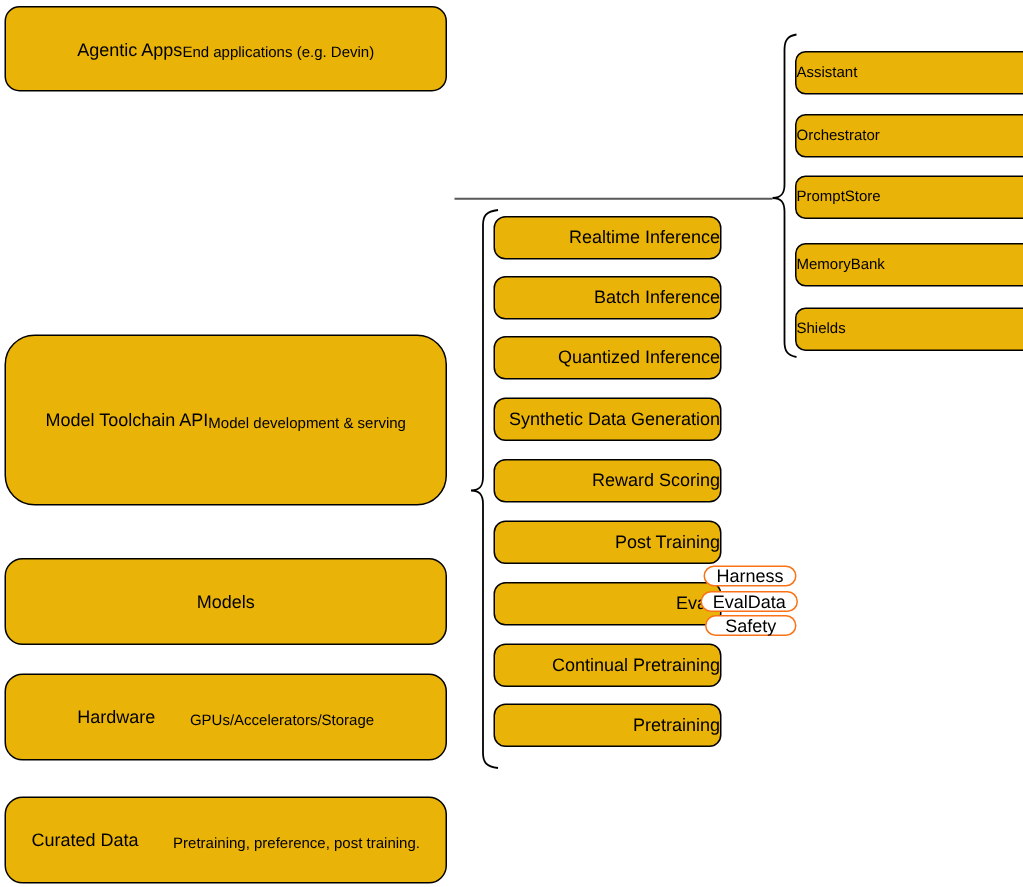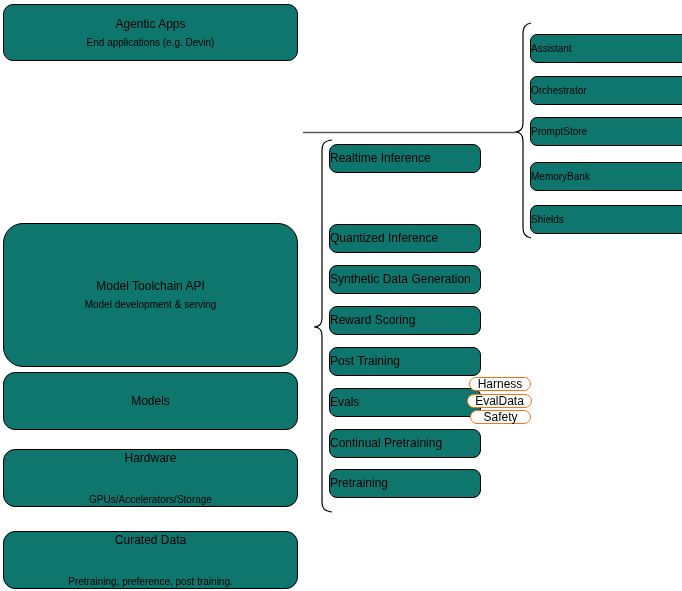--- a/index.html
+++ b/index.html
@@ -1,33 +1,33 @@
 <!DOCTYPE html>
 <html><head>
 <meta charset="utf-8">
 <style>
   html,body { margin:0; padding:0; background:#ffffff; }
   .canvas {
     position:relative; width:682px; height:591px; background:#ffffff;
     font-family:"Liberation Sans", sans-serif; color:#000000; overflow:hidden;
   }
   .box {
-    position:absolute; border:1px solid #000000; background:#0f766e;
-    box-sizing:border-box; display:flex; flex-direction:column;
+    position:absolute; border:1px solid #000000; background:#eab308;
+    box-sizing:border-box; display:flex; flex-direction:row;
     align-items:center; justify-content:center; text-align:center;
   }
   .lbox { left:3px; width:295px; }
   .lbox .title { font-size:12px; line-height:14px; }
   .lbox .subtitle { font-size:10px; line-height:12px; margin-top:6px; }
   .r10 { border-radius:10px; }
   .r12 { border-radius:12px;gap:23px; }
   .r20 { border-radius:20px; }
   .mbox {
     left:329px; width:152px; height:29px; border-radius:8px;
-    font-size:12px; line-height:27px; display:block; text-align:left;
+    font-size:12px; line-height:27px; display:block; text-align:right;
   }
   .rbox {
     left:530px; width:168px; height:29px; border-radius:7px;
     font-size:10px; line-height:27px; display:block; text-align:left;
   }
   .pill {
     position:absolute; border:1px solid #f97316; background:#ffffff;
     box-sizing:border-box; border-radius:8px; font-size:12px;
     display:flex; align-items:center; justify-content:center; z-index:2;
     height:14px;
@@ -44,37 +44,38 @@
     <path d="M332,140 C324,141 322,144 322,150 L322,318 C322,324 320,327 314,327
              C320,327 322,330 322,336 L322,502 C322,508 324,511 332,512" fill="none" stroke="#000000" stroke-width="1.2"></path>
     <path d="M531,23 C525,24 523,27 523,33 L523,123 C523,129 521,132 515,132
              C521,132 523,135 523,141 L523,228 C523,234 525,237 531,238" fill="none" stroke="#000000" stroke-width="1.2"></path>
   </svg>
 
   <div class="box lbox r10" style="top:4px;height:57px">
     <div class="title">Agentic Apps</div>
     <div class="subtitle">End applications (e.g. Devin)</div>
   </div>
-  <div class="box lbox r20" style="top:223px;height:144px">
+  <div class="box lbox r20" style="top:223px;height:114px">
     <div class="title">Model Toolchain API</div>
     <div class="subtitle">Model development &amp; serving</div>
   </div>
   <div class="box lbox r12" style="top:372px;height:58px">
     <div class="title">Models</div>
   </div>
   <div class="box lbox r12" style="top:449px;height:58px">
     <div class="title">Hardware</div>
     <div class="subtitle">GPUs/Accelerators/Storage</div>
   </div>
   <div class="box lbox r12" style="top:531px;height:58px">
     <div class="title">Curated Data</div>
     <div class="subtitle">Pretraining, preference, post training.</div>
   </div>
 
   <div class="box mbox" style="top:144px">Realtime Inference</div>
+  <div class="box mbox" style="top:184px">Batch Inference</div>
   <div class="box mbox" style="top:224px">Quantized Inference</div>
   <div class="box mbox" style="top:265px">Synthetic Data Generation</div>
   <div class="box mbox" style="top:306px">Reward Scoring</div>
   <div class="box mbox" style="top:347px">Post Training</div>
   <div class="box mbox" style="top:388px">Evals</div>
   <div class="box mbox" style="top:429px">Continual Pretraining</div>
   <div class="box mbox" style="top:469px">Pretraining</div>
 
   <div class="pill" style="left:469px;top:377px;width:62px">Harness</div>
   <div class="pill" style="left:467px;top:394px;width:65px">EvalData</div>

